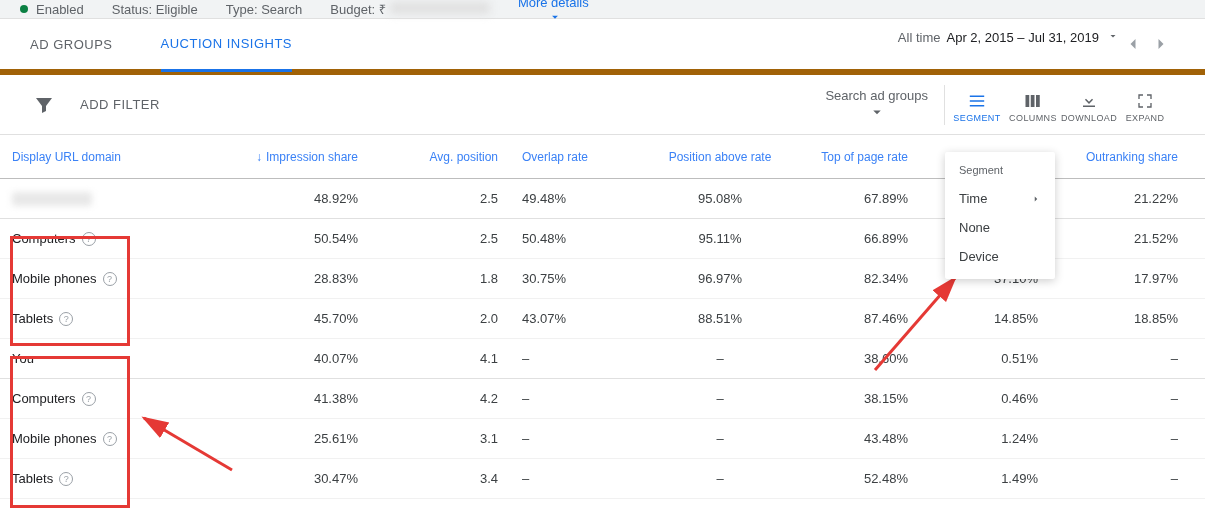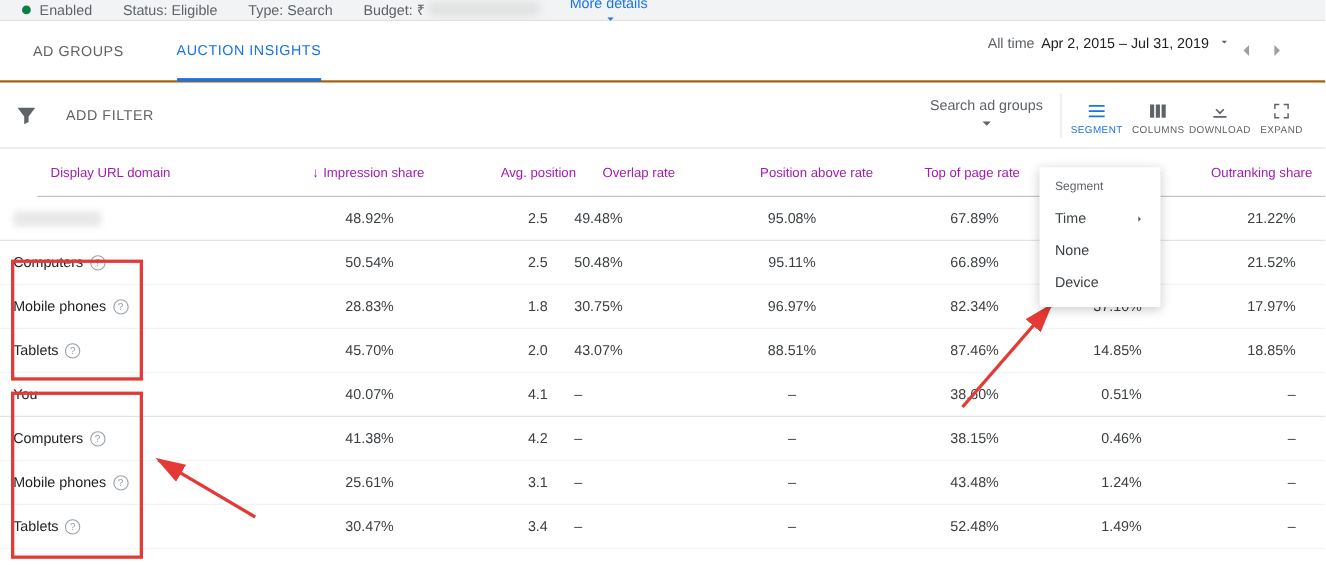--- a/index.html
+++ b/index.html
@@ -4,40 +4,40 @@
 <style>
 * { box-sizing: border-box; margin: 0; padding: 0; }
 body { font-family: Arial, Helvetica, sans-serif; font-size: 13px; color: #333; background: #fff; overflow: hidden; width: 1205px; height: 514px; position: relative; }
 
 .statusbar { height: 19px; background: #f1f3f4; border-bottom: 1px solid #e0e0e0; display: flex; align-items: center; padding: 0 20px; font-size: 13px; color: #5f6368; }
 .statusbar .dot { width: 8px; height: 8px; border-radius: 50%; background: #0b8043; margin-right: 8px; }
 .statusbar .item { margin-right: 28px; }
 .statusbar .details { color: #1a73e8; display: flex; align-items: center; cursor: pointer; flex-direction: column; }
 .statusbar .details svg { margin-left: 4px; }
 
-.tabbar { height: 56px; border-bottom: 2px solid #a16207; display: flex; align-items: center; padding: 0 30px; position: relative; }
+.tabbar { height: 56px; border-bottom: 6px solid #a16207; display: flex; align-items: center; padding: 0 30px; position: relative; }
 .tab { font-size: 13px; font-weight: 500; letter-spacing: 0.5px; color: #5f6368; margin-right: 48px; padding: 18px 0; cursor: pointer; }
 .tab.active { color: #1a73e8; border-bottom: 3px solid #1a73e8; margin-bottom: -1px; }
 .date-controls { margin-left: auto; display: flex; font-size: 13px; color: #5f6368; }
 .date-controls .range { color: #202124; margin-left: 6px; margin-right: 8px; }
 .nav-arrow { width: 28px; height: 28px; display: flex; align-items: center; justify-content: center; cursor: pointer; color: #5f6368; }
 
-.toolbar { height: 60px; display: flex; align-items: center; padding: 0 12px; border-bottom: 1px solid #e0e0e0; }
+.toolbar { height: 60px; display: flex; align-items: center; padding: 0 32px; border-bottom: 1px solid #e0e0e0; }
 .filter-icon { width: 24px; height: 24px; margin-right: 24px; }
 .addfilter { font-size: 13px; letter-spacing: 0.5px; color: #5f6368; font-weight: 500; }
 .right-tools { margin-left: auto; display: flex; align-items: center; }
 .search-groups { font-size: 13px; color: #5f6368; display: flex; align-items: center; margin-right: 12px; cursor: pointer; flex-direction: column; }
 .vdiv { width: 1px; height: 40px; background: #e0e0e0; margin: 0 4px; }
 .toolbtn { width: 56px; display: flex; flex-direction: column; align-items: center; font-size: 9px; color: #5f6368; cursor: pointer; position: relative; padding-top: 4px; }
 .toolbtn.active { color: #1a73e8; }
 .toolbtn .tico { height: 20px; display: flex; align-items: center; justify-content: center; margin-bottom: 2px; }
 .toolbtn .tlabel { letter-spacing: 0.4px; }
 
 .table { position: relative; }
-.thead { display: flex; height: 44px; border-bottom: 1px solid #bdbdbd; align-items: center; font-size: 12px; color: #a21caf; margin-left: 34px; }
+.thead { display: flex; height: 44px; border-bottom: 1px solid #bdbdbd; align-items: center; font-size: 12px; color: #3b82f6; }
 .col { padding: 0 12px; }
 .c0 { width: 220px; text-align: left; }
 .c1 { width: 150px; text-align: right; }
 .c2 { width: 140px; text-align: right; }
 .c3 { width: 140px; text-align: left; }
 .c4 { width: 140px; text-align: center; }
 .c5 { width: 130px; text-align: right; }
 .c6 { width: 130px; text-align: right; }
 .c7 { width: 140px; text-align: right; }
 .sort-arrow { margin-right: 4px; }

